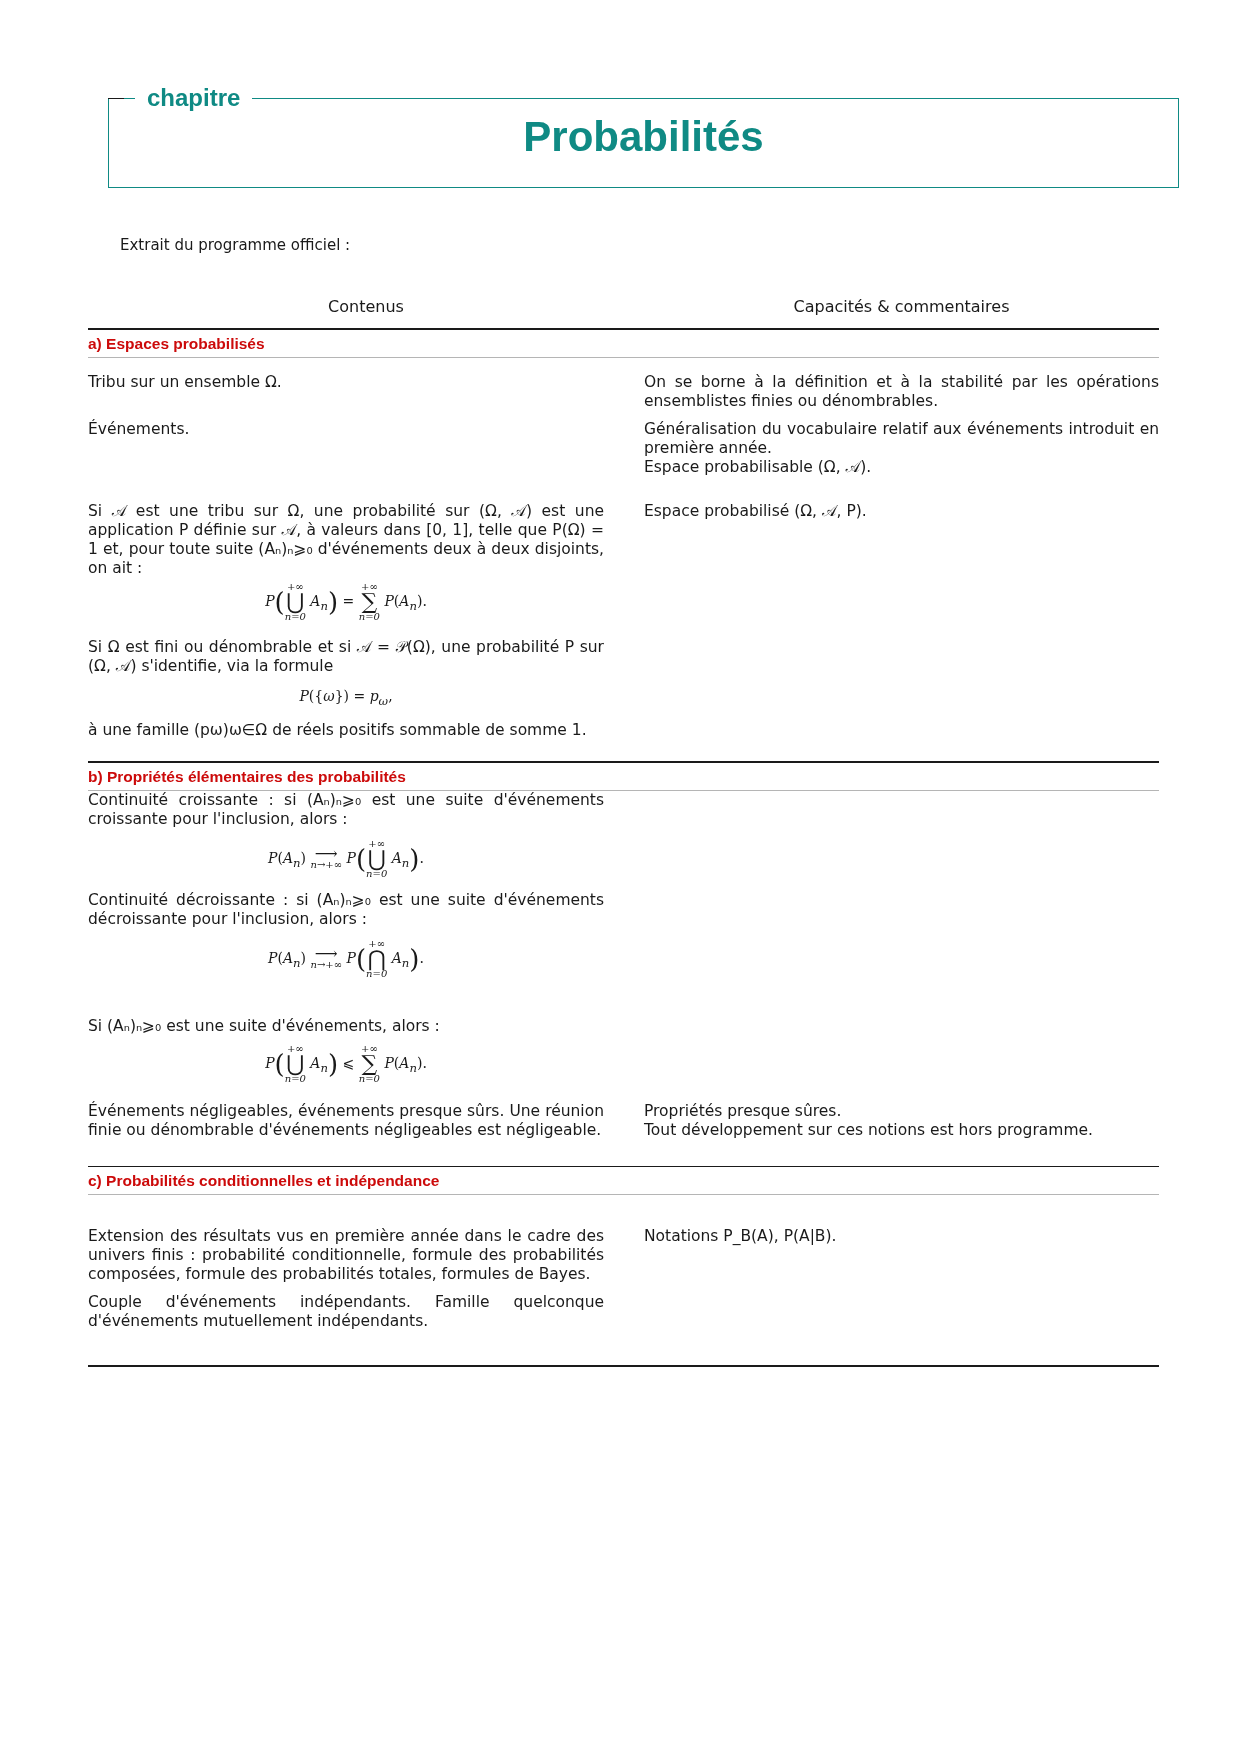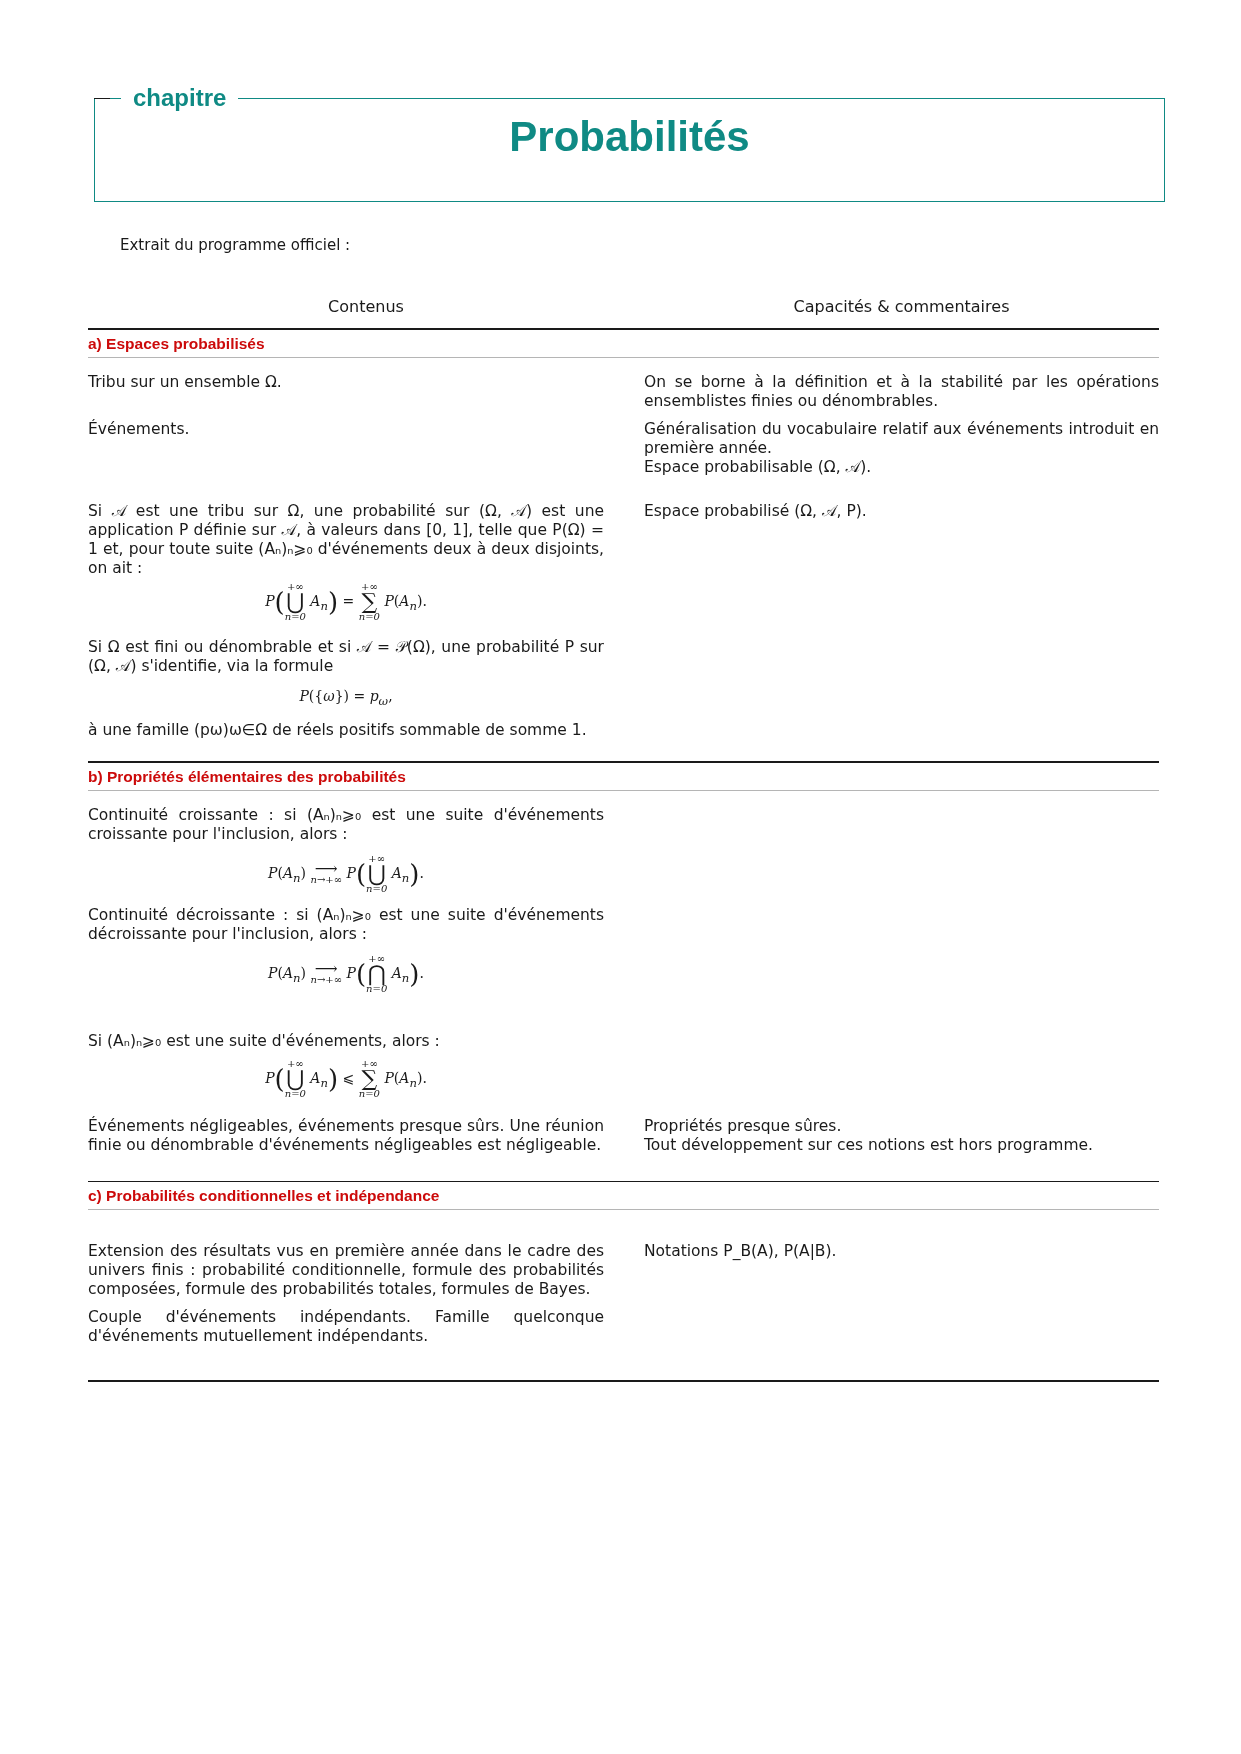--- a/index.html
+++ b/index.html
@@ -1,20 +1,20 @@
 <!DOCTYPE html>
 <html><head>
   <meta charset="utf-8">
   <style>
     * { box-sizing: border-box; margin: 0; padding: 0; }
     html, body { width: 1241px; height: 1754px; background: #ffffff; }
     body { position: relative; font-family: "DejaVu Sans", sans-serif; color: #1a1a1a; }
 
     .chapter-box {
-      position: absolute; left: 94px; top: 98px; width: 1071px; height: 104px;
+      position: absolute; left: 108px; top: 98px; width: 1071px; height: 90px;
       border: 1.5px solid #0f8a84;
     }
     .chapter-box .corner-cap {
       position: absolute; left: -1.5px; top: -1.5px; width: 16px; height: 1.5px; background: #1a1a1a;
     }
     .chapter-label {
       position: absolute; left: 26px; top: -14px; padding: 0 12px; background: #fff;
       color: #0f8a84; font-family: "Liberation Sans", sans-serif; font-weight: bold; font-size: 24px; line-height: 26px;
     }
     .chapter-title {
@@ -115,21 +115,21 @@
       <div>à une famille (pω)ω∈Ω de réels positifs sommable de somme 1.</div>
     </div>
     <div class="gap"></div>
     <div class="right"></div>
   </div>
 
   <div class="rule-strong" style="margin-top:21px;"></div>
   <div class="section-title">b) Propriétés élémentaires des probabilités</div>
   <div class="rule-light"></div>
 
-  <div class="row" style="margin-top:15px;">
+  <div class="row" style="">
     <div class="left">
       <div>Continuité croissante : si (Aₙ)ₙ⩾₀ est une suite d'événements croissante pour l'inclusion, alors :</div>
       <div class="display" style="margin-top:10px;">
         <span class="math">P</span>(<span class="math">A<sub>n</sub></span>) <span class="limarrow">
             <span class="arr">⟶</span>
             <span class="math" style="font-size:10px;">n→+∞</span>
           </span> <span class="math">P</span><span class="paren">(</span><span class="bigop">
             <span class="lim">+∞</span>
             <span class="sym">⋃</span>
             <span class="lim">n=0</span>

